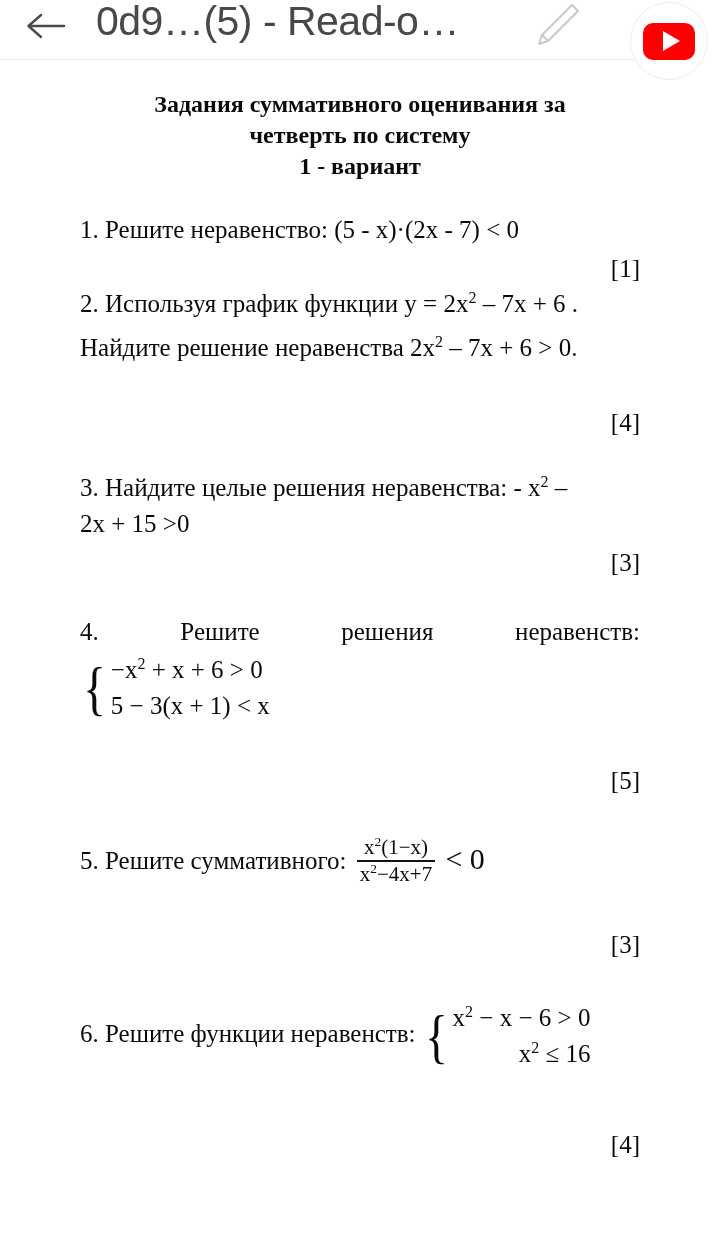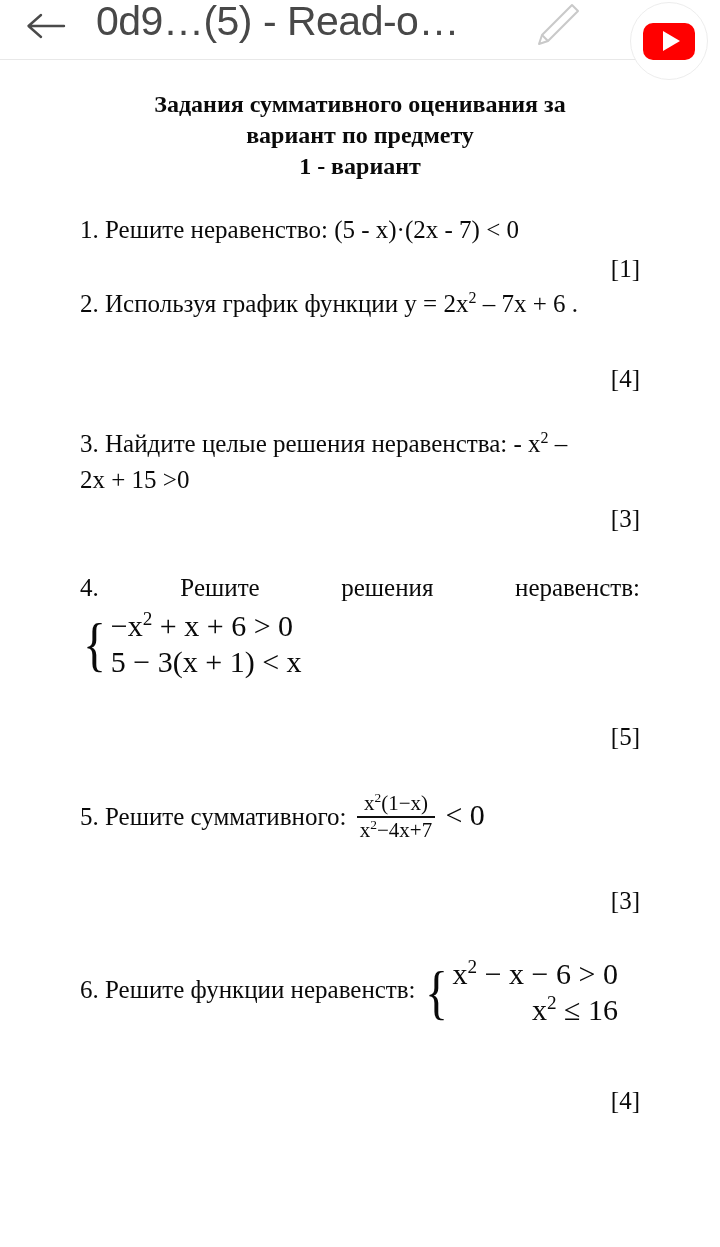--- a/index.html
+++ b/index.html
@@ -143,21 +143,21 @@
     font-weight: 300;
     margin-right: 2px;
     display: flex;
     align-items: center;
     transform: scaleX(0.8);
   }
   .system-lines {
     display: flex;
     flex-direction: column;
     justify-content: center;
-    font-size: 30px;
+    font-size: 25px;
     line-height: 36px;
   }
   .sys-right { text-align: right; }
 
   .eq-block { margin-top: 2px; }
 
   
   .frac {
     display: inline-flex;
     flex-direction: column;
@@ -198,34 +198,37 @@
   <div class="yt-mark" id="yt-mark" style="background: rgb(255, 0, 0);">
     <div class="yt-tri"></div>
   </div>
 </div>
 
 <div class="doc">
   <div class="doc-inner">
 
     <div class="doc-title">
       <div>Задания суммативного оценивания за</div>
-      <div>вариант по предмету</div>
+      <div>четверть по систему</div>
       <div>1 - вариант</div>
     </div>
 
     <div class="task" style="margin-top:30px;">
       <span>1.</span>
       <span>Решите неравенство:  (5 - x)·(2x - 7) &lt; 0</span>
     </div>
     <div class="marks">[1]</div>
 
     <div class="task" style="margin-top:0;">
       <div>
         <span>2.</span>
         <span>Используя график функции y = 2x</span><sup>2</sup><span> – 7x + 6 .</span>
+      </div>
+      <div style="margin-top:8px;">
+        <span>Найдите решение неравенства 2x</span><sup>2</sup><span> – 7x + 6 &gt; 0.</span>
       </div>
     </div>
     <div class="marks marks-gap">[4]</div>
 
     <div class="task" style="margin-top:30px;">
       <div>
         <span>3.</span>
         <span>Найдите целые решения неравенства: - x</span><sup>2</sup><span> –</span>
       </div>
       <div>2x + 15 &gt;0</div>

